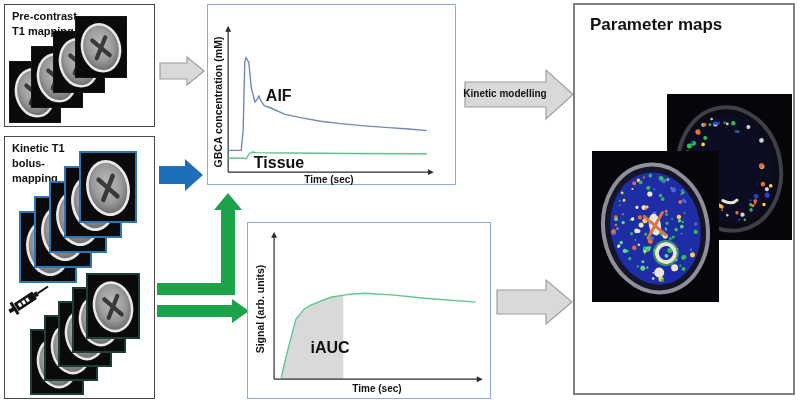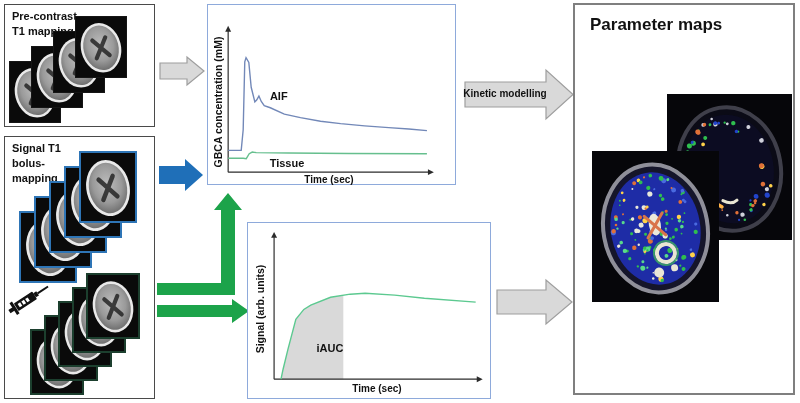--- a/index.html
+++ b/index.html
@@ -11,21 +11,21 @@
   .box-title{position:absolute;left:7px;top:4px;font-size:11px;font-weight:bold;line-height:15px;}
   .frame{position:absolute;background:#000;box-sizing:border-box;}
   .frame svg{position:absolute;left:0;top:0;width:100%;height:100%;}
   .plot{position:absolute;background:#fff;border:1.5px solid #8eaadb;box-sizing:border-box;}
   #chart1{left:207px;top:4px;width:249px;height:181px;}
   #chart2{left:247px;top:222px;width:244px;height:177px;}
   .plot svg.plot-svg{position:absolute;left:0;top:0;width:100%;height:100%;}
   .ylab{position:absolute;font-weight:bold;font-size:10.5px;white-space:nowrap;
         transform:translate(-50%,-50%) rotate(-90deg);}
   .xlab{position:absolute;font-weight:bold;font-size:10px;white-space:nowrap;transform:translate(-50%,0);}
-  .anno{position:absolute;font-weight:bold;font-size:11px;white-space:nowrap;transform:translate(-50%,-50%);}
+  .anno{position:absolute;font-weight:bold;font-size:16px;white-space:nowrap;transform:translate(-50%,-50%);}
   #box-maps{left:573px;top:3px;width:222px;height:392px;border:2px solid #7f7f7f;padding-left:41px;}
   .maps-title{position:absolute;left:15px;top:10px;font-size:17px;font-weight:bold;}
   .map{position:absolute;}
   .map svg{position:absolute;left:0;top:0;width:100%;height:100%;}
   #map-dark{left:92px;top:89px;width:125px;height:146px;}
   #map-bright{left:17px;top:146px;width:127px;height:151px;}
   #arrow-layer{position:absolute;left:0;top:0;width:800px;height:403px;pointer-events:none;}
   .gray-arrow{fill:var(--gray-fill,#d9d9d9);stroke:var(--gray-stroke,#9e9e9e);stroke-width:1.2px;}
   .blue-arrow{fill:var(--blue-fill,#1f6fb8);}
   .green-arrow{fill:var(--green-fill,#1ca34a);}
@@ -103,21 +103,21 @@
               <ellipse cx="30" cy="37" rx="21" ry="27" fill="url(#gb)"></ellipse>
               <path d="M22 26 L38 48 M38 26 L22 48" stroke="#1d1d1d" stroke-width="5" stroke-linecap="round" opacity="0.8"></path>
             </g>
           </svg>
         </div>
       </div>
   </div>
 
   <div id="box-dyn" class="panel">
     <div class="box-title">
-      <div>Signal T1</div>
+      <div>Kinetic T1</div>
       <div>bolus-</div>
       <div>mapping</div>
     </div>
     <div id="dyn-stack1">
         <div class="frame" style="left: 14px; top: 74px; width: 58px; height: 72px; border: 2px solid rgb(46, 117, 182);">
           <svg viewBox="0 0 60 72" preserveAspectRatio="none">
             <rect width="60" height="72" fill="#0a0a0a"></rect>
             <g transform="rotate(-14 30 37)">
               <ellipse cx="30" cy="37" rx="24" ry="30" fill="#e9e9e9"></ellipse>
               <ellipse cx="30" cy="37" rx="21" ry="27" fill="url(#gb)"></ellipse>
@@ -237,21 +237,21 @@
         <path d="M20 169 V26" stroke="#2b2b2b" stroke-width="1.2" fill="none"></path>
         <polygon points="17,27 23,27 20,21" fill="#2b2b2b"></polygon>
         <path d="M20 169 H223" stroke="#2b2b2b" stroke-width="1.2" fill="none"></path>
         <polygon points="222,166 222,172 228,169" fill="#2b2b2b"></polygon>
         <path d="M20.0 147.0 L33.2 147.0 L35.2 126.1 L36.8 57.5 L38.1 53.2 L40.9 58.0 L43.3 83.2 L47.0 97.9 L48.8 96.1 L51.1 92.1 L53.5 97.5 L56.5 101.8 L62.6 103.9 L76.8 110.4 L93.1 113.9 L113.4 117.5 L133.7 120.0 L158.0 122.2 L182.4 124.0 L202.7 125.4 L221.0 127.0" fill="none" stroke="#7288b8" stroke-width="1.4"></path>
         <path d="M20.0 155.0 L35.2 155.0 L38.3 155.4 L41.3 150.4 L44.4 148.7 L48.4 149.3 L80.9 149.7 L141.8 150.1 L221.0 150.4" fill="none" stroke="#66bf8e" stroke-width="1.4"></path>
       </svg>
     <div class="ylab" style="left:10px;top:97px;">GBCA concentration (mM)</div>
     <div class="xlab" style="left:121px;top:169px;">Time (sec)</div>
   <div class="anno" style="left: 70.75px; top: 91.065px;">AIF</div>
-      <div class="anno" style="left: 79px; top: 157.989px;">Tissue</div>
+      <div class="anno" style="left: 71px; top: 157.989px;">Tissue</div>
     </div>
 
   <div id="chart2" class="plot">
     <svg class="plot-svg" viewBox="0 0 244 177">
         <polygon points="33.0,158.0 35.1,147.9 40.0,127.8 48.0,97.5 56.1,87.4 63.1,83.1 83.1,75.1 96.0,73.1 96.0,158 33.0,158" fill="#d9d9d9"></polygon>
         <path d="M26 158 V14" stroke="#2b2b2b" stroke-width="1.2" fill="none"></path>
         <polygon points="23,15 29,15 26,9" fill="#2b2b2b"></polygon>
         <path d="M26 158 H232" stroke="#2b2b2b" stroke-width="1.2" fill="none"></path>
         <polygon points="231,155 231,161 237,158" fill="#2b2b2b"></polygon>
         <path d="M33.0 158.0 L35.1 147.9 L40.0 127.8 L48.0 97.5 L56.1 87.4 L63.1 83.1 L83.1 75.1 L103.0 72.0 L118.1 71.0 L148.0 73.0 L178.0 76.1 L229.9 80.0" fill="none" stroke="#5cc990" stroke-width="1.4"></path>

